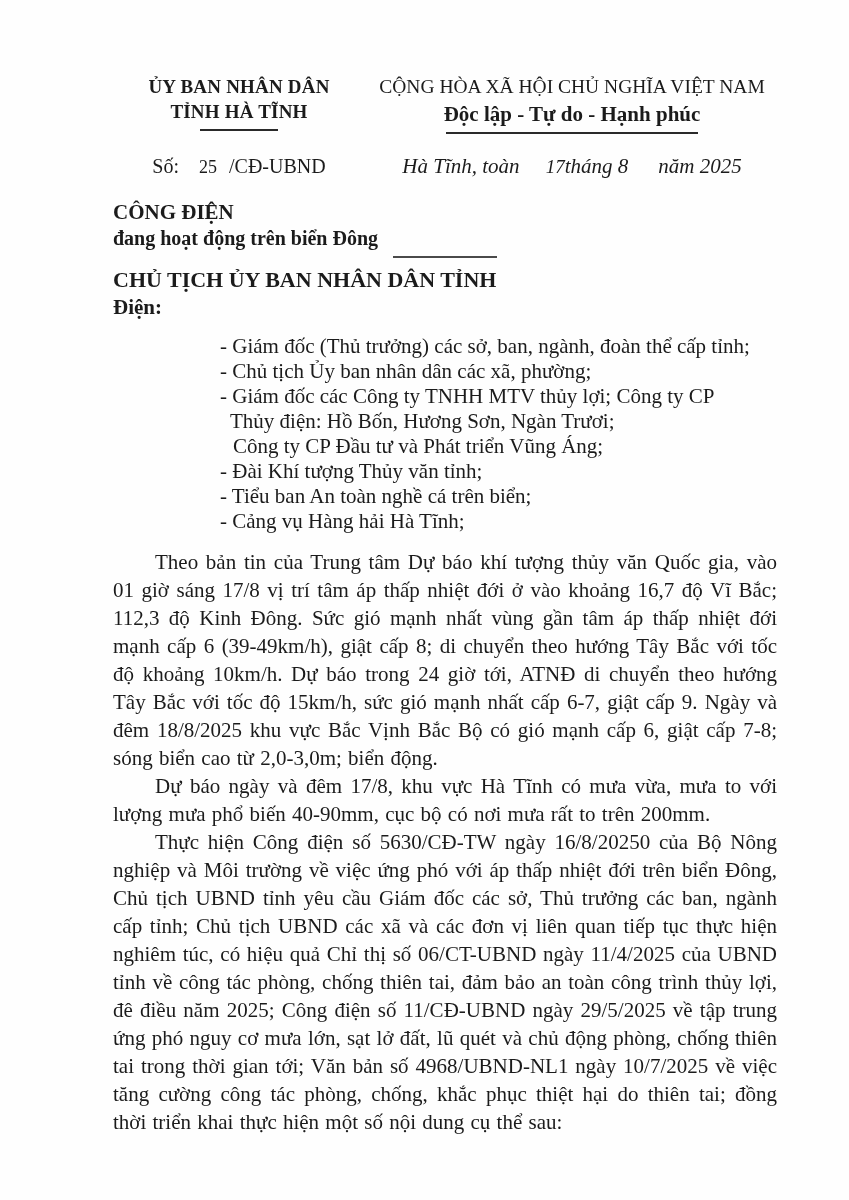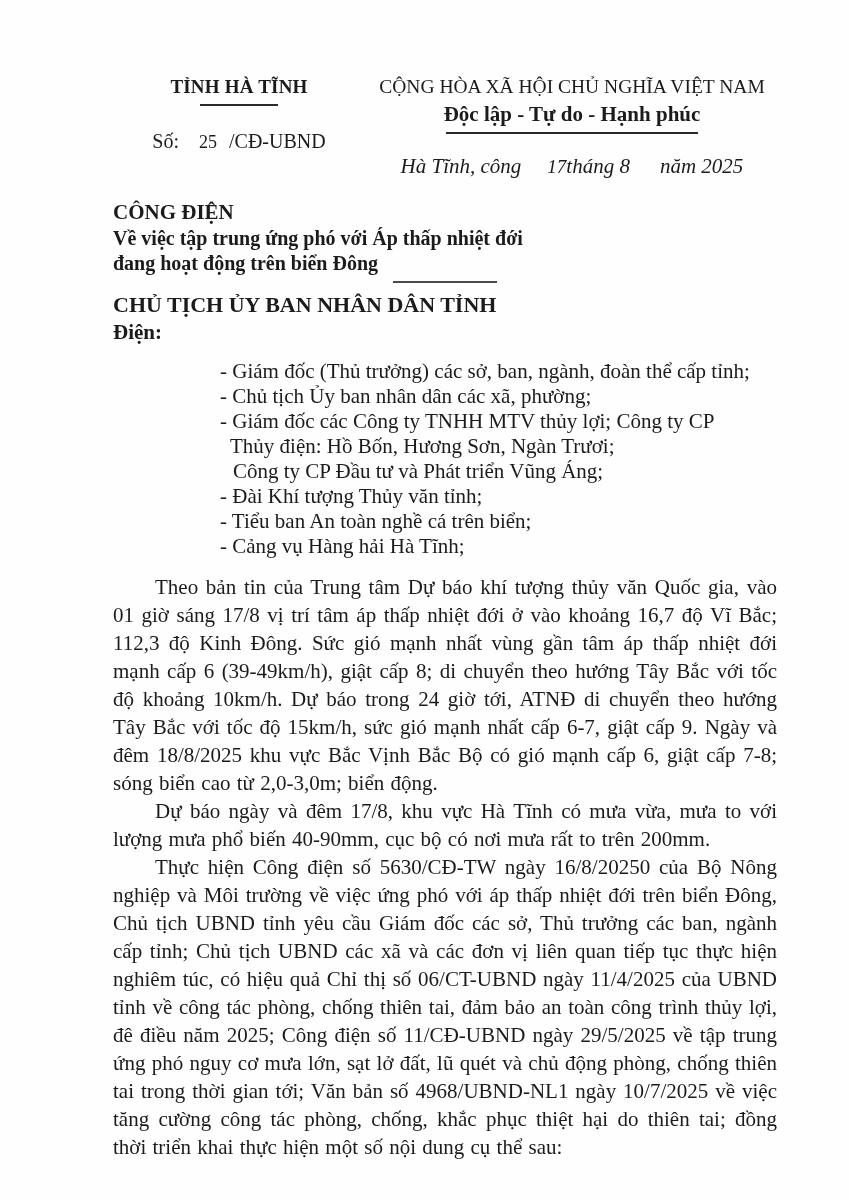--- a/index.html
+++ b/index.html
@@ -51,40 +51,40 @@
   .body-text { margin-top: 14px; font-size: 21px; line-height: 28px; text-align: justify; }
   .body-text p { margin: 0; text-indent: 42px; word-spacing: 1px; }
 </style>
 </head>
 <body>
 
 <div class="page">
 
   <div class="header">
     <div class="header-left">
+      <div class="org-line">ỦY BAN NHÂN DÂN</div>
       <div class="org-line">TỈNH HÀ TĨNH</div>
       <div class="rule-left"></div>
       <div class="so-line">
         <span>Số:</span><span class="so-number">25</span><span class="so-suffix">/CĐ-UBND</span>
       </div>
     </div>
 
     <div class="header-right">
       <div class="motto-line1">CỘNG HÒA XÃ HỘI CHỦ NGHĨA VIỆT NAM</div>
       <div class="motto-line2">Độc lập - Tự do - Hạnh phúc</div>
       <div class="rule-right"></div>
       <div class="date-line">
-        <span>Hà Tĩnh, công</span><span class="date-day">17</span><span>tháng 8</span><span class="date-year">năm 2025</span>
+        <span>Hà Tĩnh, toàn</span><span class="date-day">17</span><span>tháng 8</span><span class="date-year">năm 2025</span>
       </div>
     </div>
   </div>
 
   <div class="title-block">
     <div class="doc-type">CÔNG ĐIỆN</div>
-    <div class="subject">Về việc tập trung ứng phó với Áp thấp nhiệt đới</div>
     <div class="subject">đang hoạt động trên biển Đông</div>
     <div class="rule-subject"></div>
     <div class="issuer">CHỦ TỊCH ỦY BAN NHÂN DÂN TỈNH</div>
     <div class="dispatch">Điện:</div>
   </div>
 
   <div class="recipients">
     <div>- Giám đốc (Thủ trưởng) các sở, ban, ngành, đoàn thể cấp tỉnh;</div>
     <div>- Chủ tịch Ủy ban nhân dân các xã, phường;</div>
     <div>- Giám đốc các Công ty TNHH MTV thủy lợi; Công ty CP</div>

